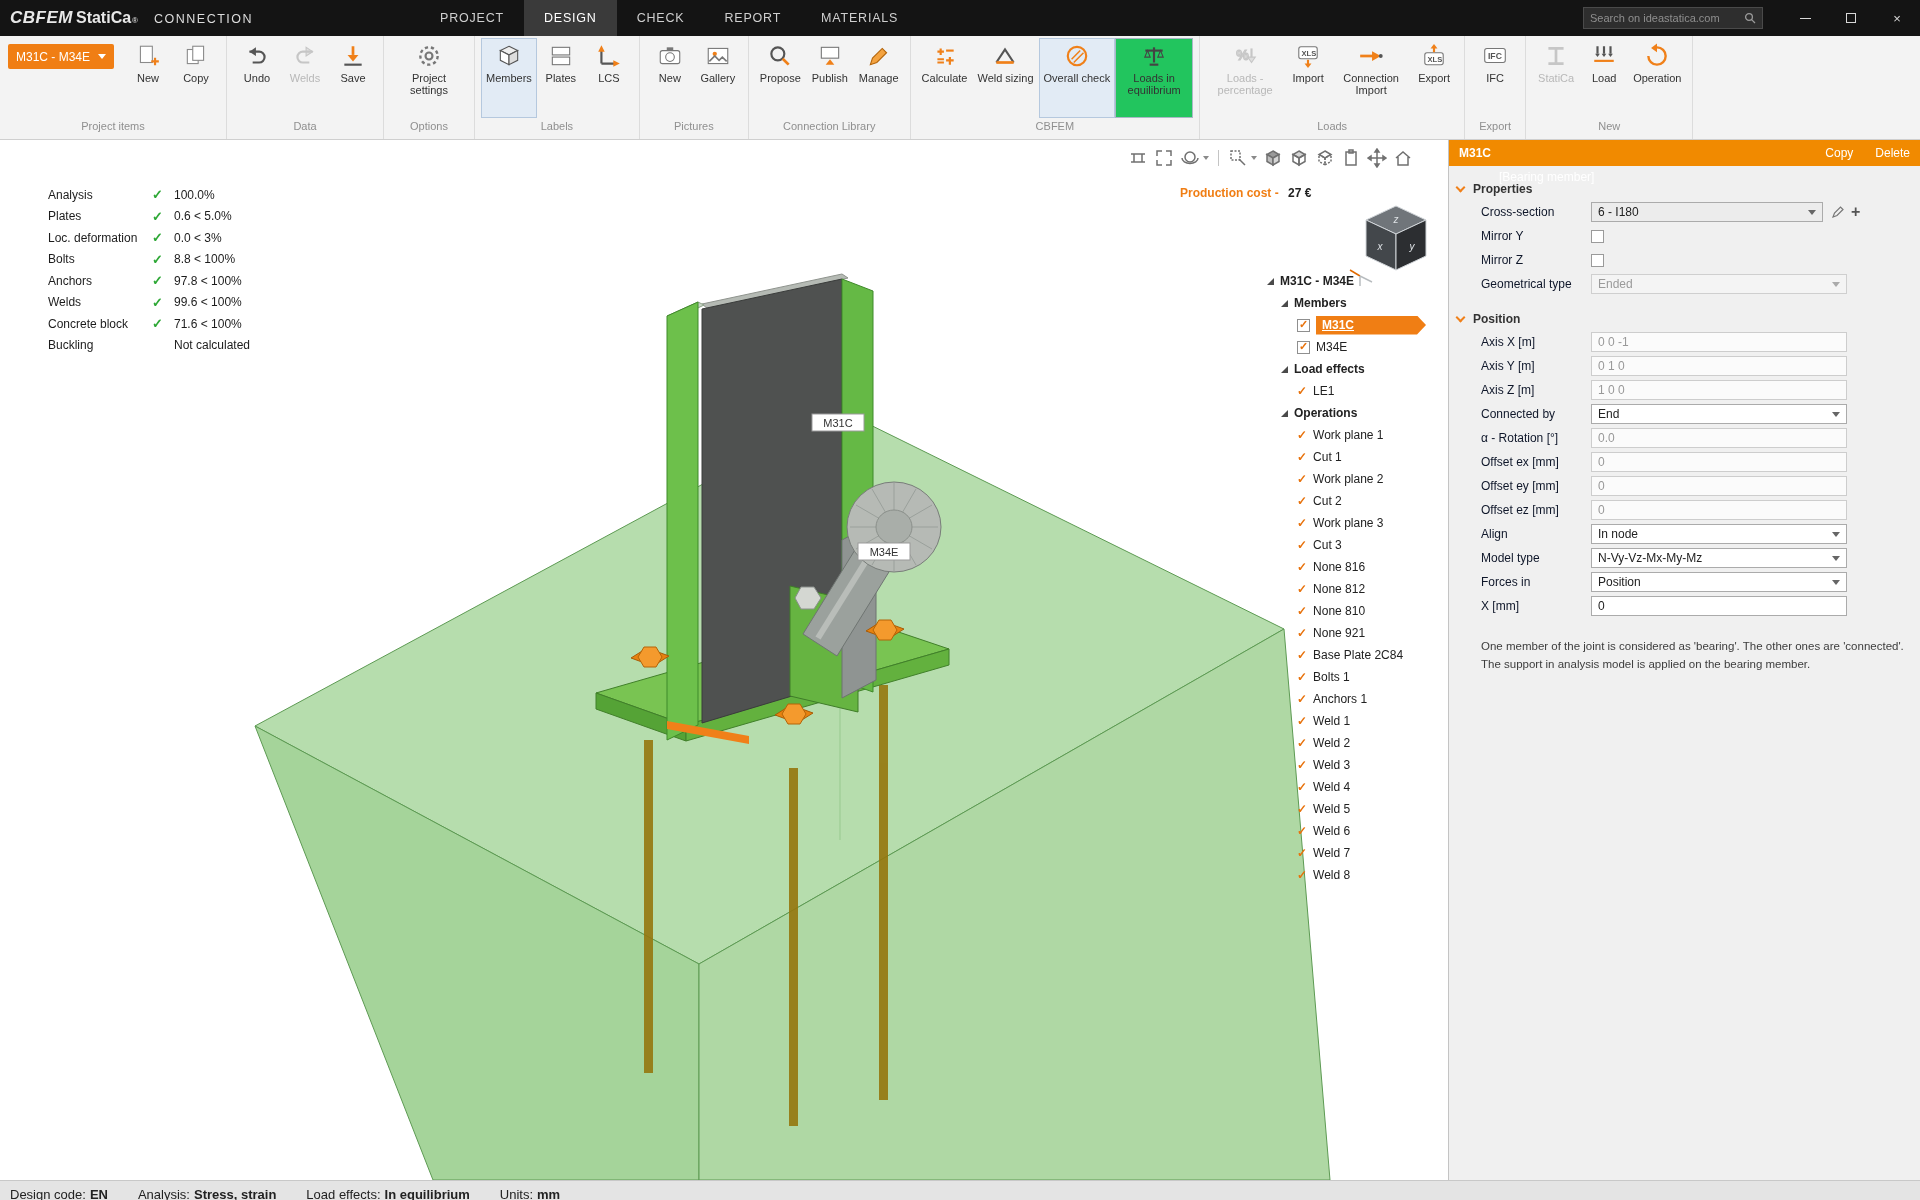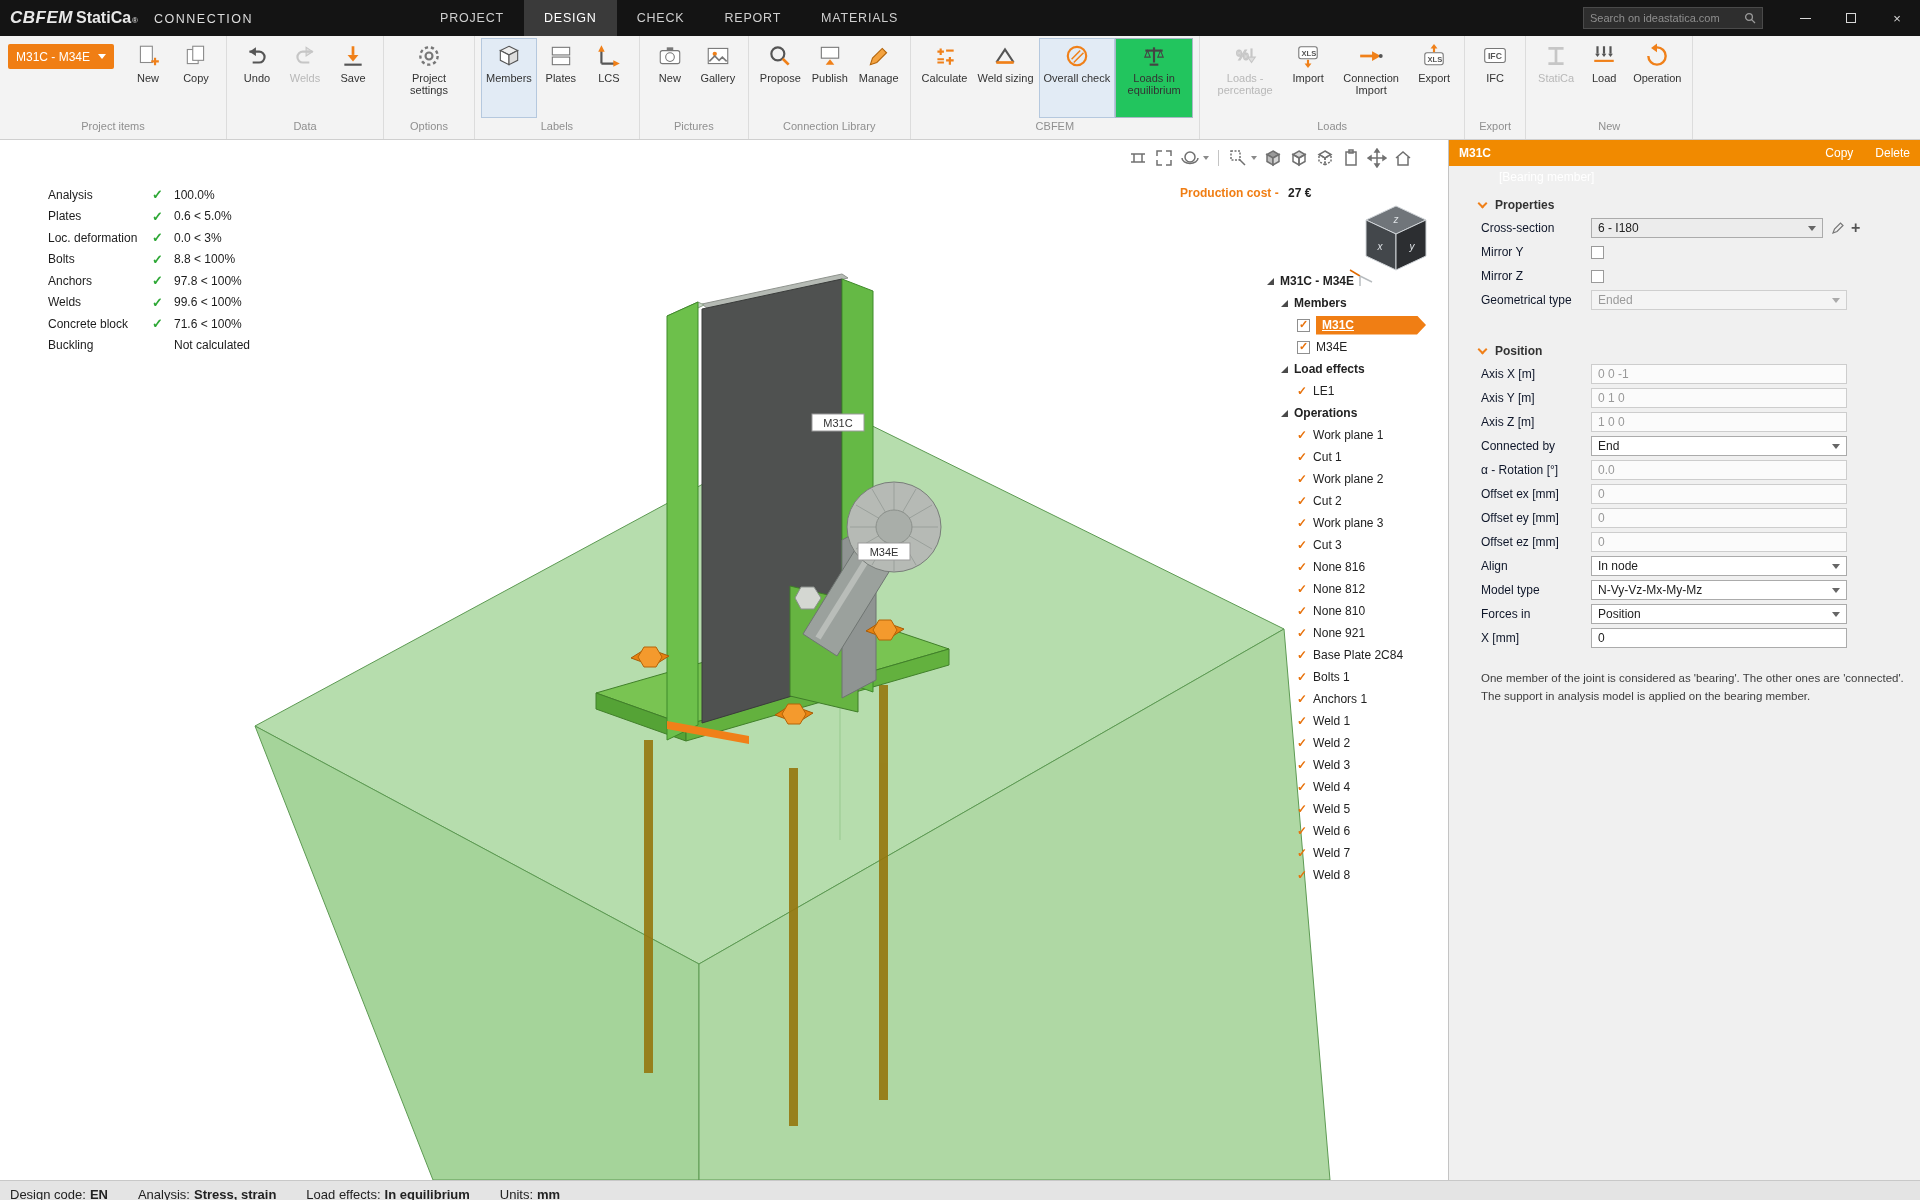--- a/index.html
+++ b/index.html
@@ -75,21 +75,21 @@
   .trow.check .ttick{display:block;}
   .trow.selected .lbl{background:#F07E14;color:#fff;font-weight:bold;text-decoration:underline;padding:2px 16px 3px 6px;width:110px;clip-path:polygon(0 0,calc(100% - 9px) 0,100% 50%,calc(100% - 9px) 100%,0 100%);}
 
   
   .props{position:absolute;left:1448px;top:140px;width:472px;height:1040px;background:#f0f0f0;border-left:1px solid #c4c4c4;overflow:hidden;}
   .props-head{height:26px;background:#F18A00;color:#fff;display:flex;align-items:center;padding:0 10px;font-size:12px;}
   .ph-title{font-weight:bold;}
   .ph-sub{margin-left:8px;margin-top:48px;}
   .ph-actions{margin-left:auto;display:flex;gap:22px;}
   .ph-btn{color:#fff;}
-  .psec{display:flex;align-items:center;gap:9px;padding-left:30px;height:22px;margin-top:28px;font-size:12px;font-weight:bold;color:#333;}
+  .psec{display:flex;align-items:center;gap:9px;padding-left:8px;height:22px;margin-top:12px;font-size:12px;font-weight:bold;color:#333;}
   .chev{width:7px;height:7px;border-right:2px solid #F08019;border-bottom:2px solid #F08019;transform:rotate(45deg);margin-top:-4px;flex-shrink:0;}
   .prow{display:flex;align-items:center;height:24px;padding-left:32px;}
   .plabel{width:110px;font-size:12px;color:#0f172a;flex-shrink:0;}
   .pcombo{width:256px;height:20px;border:1px solid #ababab;background:#fff;display:flex;align-items:center;padding:0 6px;font-size:12px;color:#222;}
   .pcombo.narrow{width:232px;background:#ececec;}
   .pcombo.dis{background:#f4f4f4;color:#9a9a9a;border-color:#cfcfcf;}
   .pcaret{margin-left:auto;width:0;height:0;border-left:4px solid transparent;border-right:4px solid transparent;border-top:5px solid #666;}
   .pcombo.dis .pcaret{border-top-color:#aaa;}
   .pinput{width:256px;height:20px;border:1px solid #ababab;background:#fff;font-size:12px;color:#222;padding:0 6px;font-family:inherit;}
   .pinput.dim{color:#999;border-color:#cdcdcd;background:#fbfbfb;}

